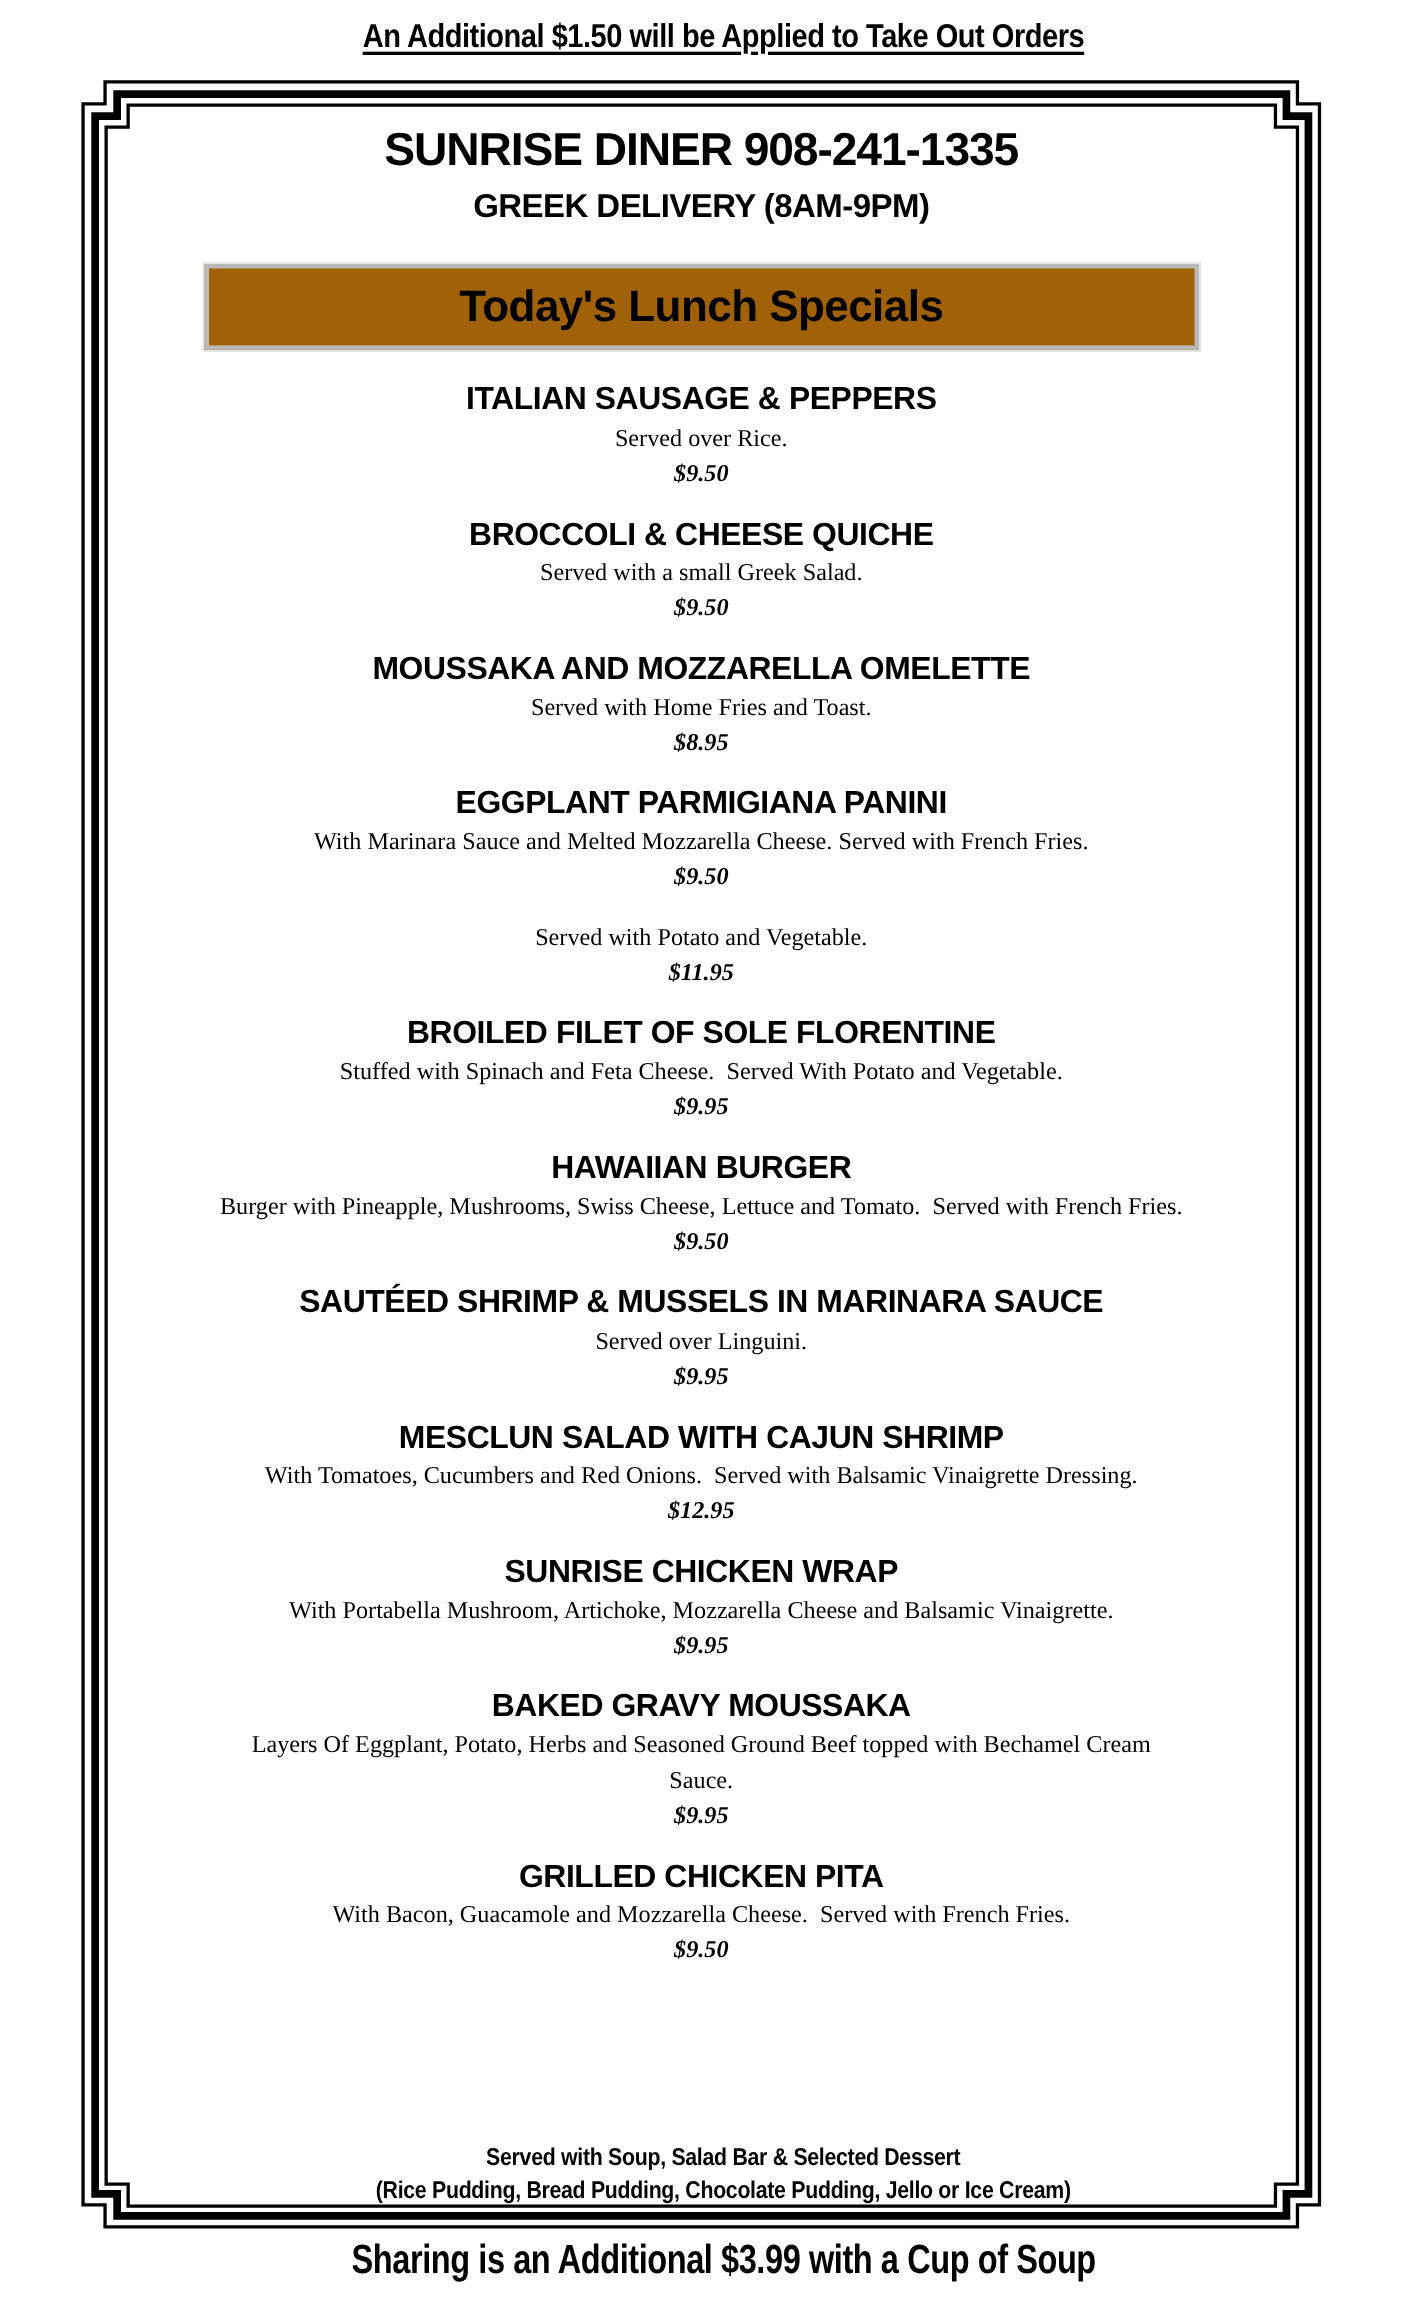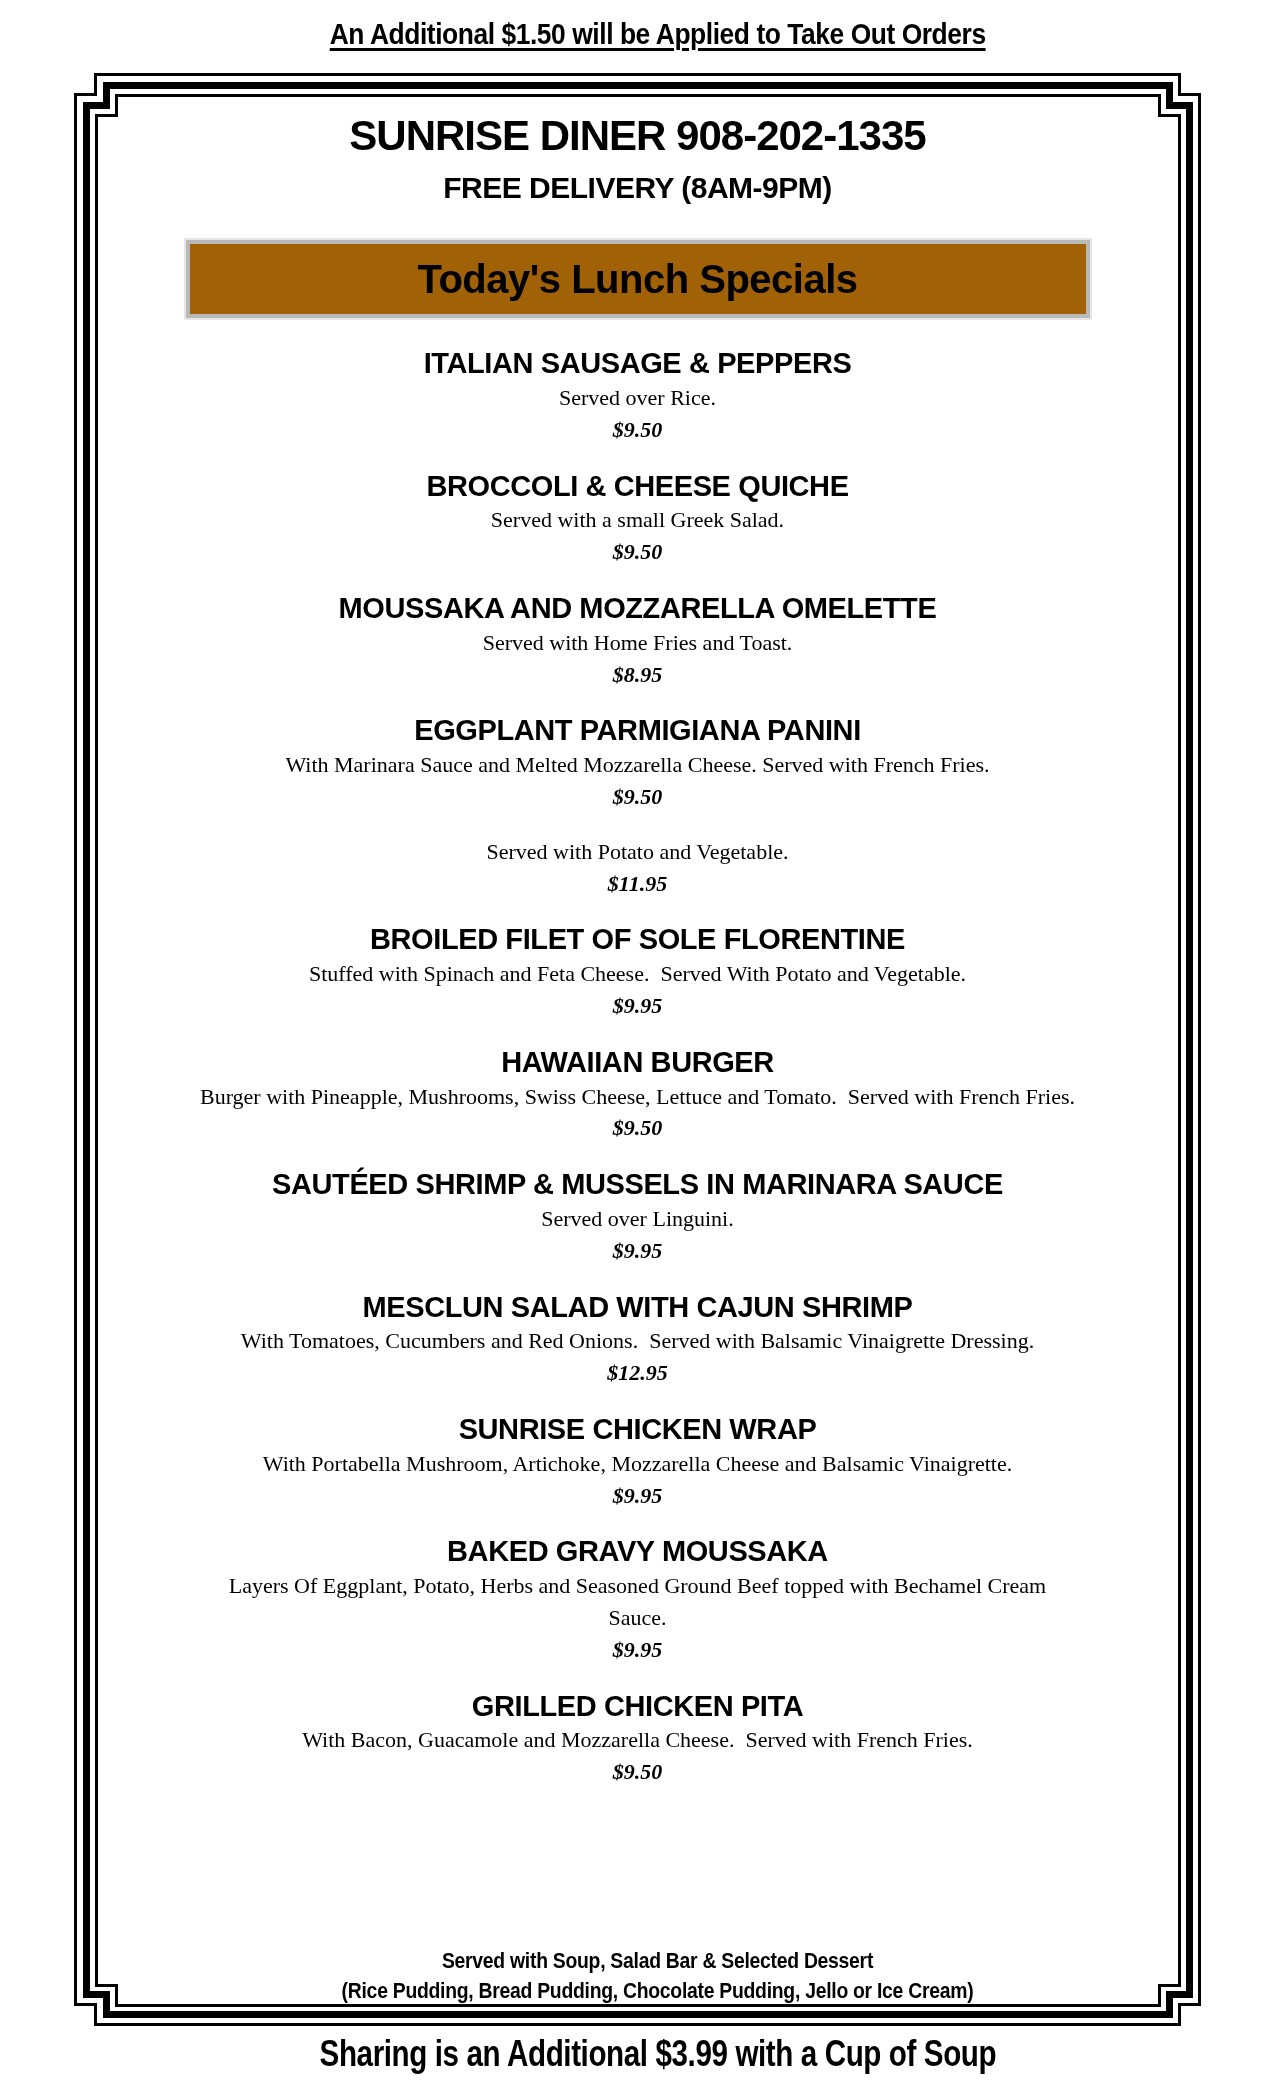--- a/index.html
+++ b/index.html
@@ -128,22 +128,22 @@
   <path d="M 106.5 85.5 H 1169.5 V 105.5 H 1189.5 V 1994.5 H 1169.5 V 2014.5 H 106.5 V 1994.5 H 86.5 V 105.5 H 106.5 Z" fill="none" stroke="#000000" stroke-width="7"></path>
 
   <path d="M 116.5 95.5 H 1159.5 V 115.5 H 1179.5 V 1985.5 H 1159.5 V 2005.5 H 116.5 V 1985.5 H 96.5 V 115.5 H 116.5 Z" fill="none" stroke="#000000" stroke-width="3"></path>
 </svg>
 
 <div class="layer" id="top-notice">
   <span class="txt">An Additional $1.50 will be Applied to Take Out Orders</span>
 </div>
 
 <div id="content">
-  <div id="restaurant-title">SUNRISE DINER 908-202-1335</div>
-  <div id="delivery-line">FREE DELIVERY (8AM-9PM)</div>
+  <div id="restaurant-title">SUNRISE DINER 908-241-1335</div>
+  <div id="delivery-line">GREEK DELIVERY (8AM-9PM)</div>
 
   <div id="specials-box">
     <div class="title">Today's Lunch Specials</div>
   </div>
 
   <div id="menu-items">
   <div class="item">
     <div class="item-name">ITALIAN SAUSAGE &amp; PEPPERS</div>
     <div class="item-desc">Served over Rice.</div>
     <div class="item-price">$9.50</div>

